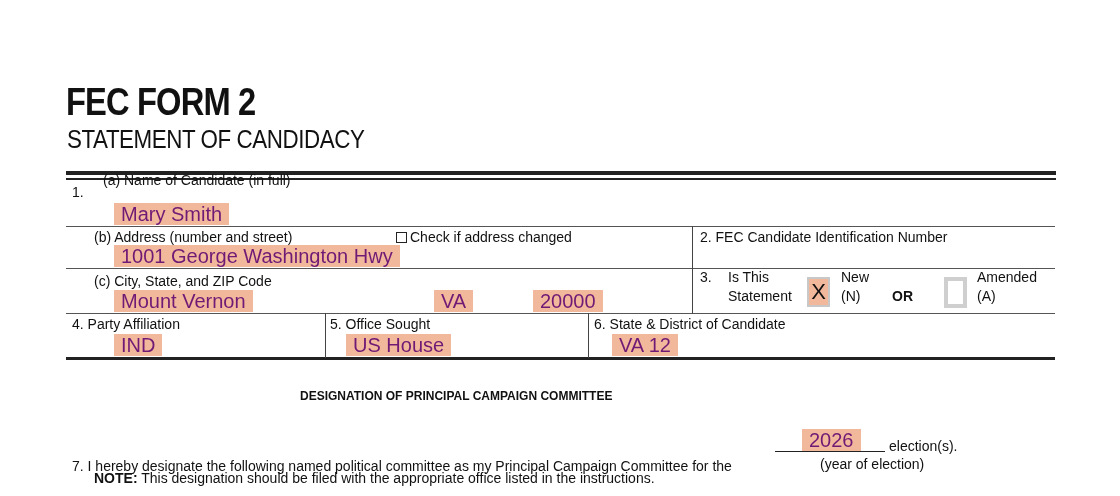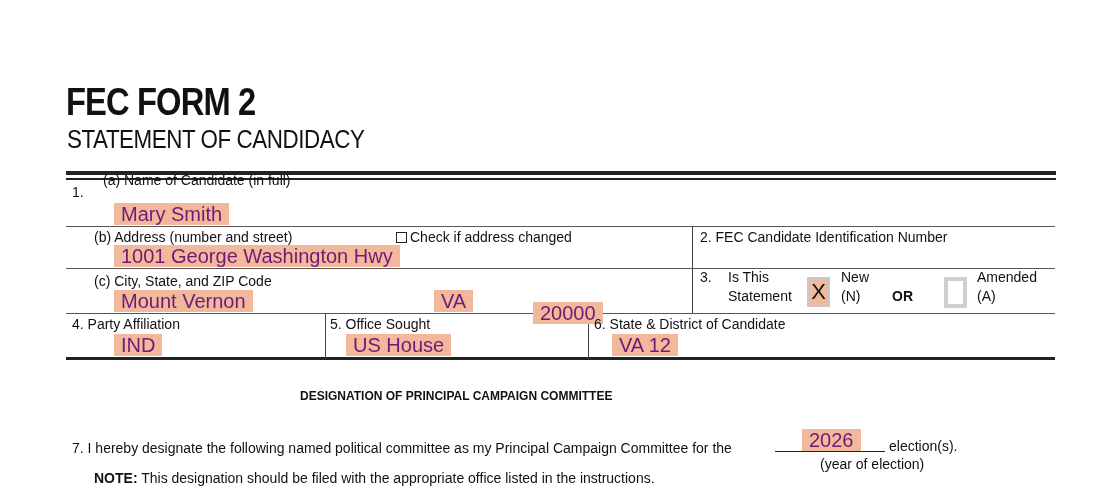--- a/index.html
+++ b/index.html
@@ -71,21 +71,21 @@
   <span class="small-check"></span><span>Check if address changed</span>
 </div>
 <div class="fill" style="left:114px; top:245px;">1001 George Washington Hwy</div>
 
 <div class="lbl" style="left:700px; top:229px;">2. FEC Candidate Identification Number</div>
 <div class="abs" style="left:700px; top:246px; width:350px; height:20px;"></div>
 
 <div class="lbl" style="left:94px; top:273px;">(c) City, State, and ZIP Code</div>
 <div class="fill" style="left:114px; top:290px;">Mount Vernon</div>
 <div class="fill" style="left:434px; top:290px;">VA</div>
-<div class="fill" style="left:533px; top:302px;">20000</div>
+<div class="fill" style="left:533px; top:290px;">20000</div>
 
 <div class="lbl" style="left:700px; top:269px;">3.</div>
 <div class="lbl" style="left:728px; top:269px;">Is This</div>
 <div class="lbl" style="left:728px; top:288px;">Statement</div>
 <div class="box-x">X</div>
 <div class="lbl" style="left:841px; top:269px;">New</div>
 <div class="lbl" style="left:841px; top:288px;">(N)</div>
 <div class="lbl" style="left:892px; top:288px; font-weight:bold;">OR</div>
 <div class="box-empty"></div>
 <div class="lbl" style="left:977px; top:269px;">Amended</div>
@@ -95,21 +95,21 @@
 <div class="fill" style="left:114px; top:334px;">IND</div>
 
 <div class="lbl" style="left:330px; top:316px;">5. Office Sought</div>
 <div class="fill" style="left:346px; top:334px;">US House</div>
 
 <div class="lbl" style="left:594px; top:316px;">6. State &amp; District of Candidate</div>
 <div class="fill" style="left:612px; top:334px;">VA 12</div>
 
 <div class="abs section-title">DESIGNATION OF PRINCIPAL CAMPAIGN COMMITTEE</div>
 
-<div class="lbl" style="left:72px; top:440px;">7.  I hereby designate the following named political committee as my Principal Campaign Committee for the</div>
+<div class="lbl" style="left:72px; top:458px;">7.  I hereby designate the following named political committee as my Principal Campaign Committee for the</div>
 <div class="underline-blank"></div>
 <div class="fill" style="left:802px; top:429px;">2026</div>
 <div class="lbl" style="left:889px; top:438px;">election(s).</div>
 <div class="lbl" style="left:820px; top:456px;">(year of election)</div>
 
 <div class="lbl" style="left:94px; top:470px;">
   <span style="font-weight:bold;">NOTE:</span>
   <span>This designation should be filed with the appropriate office listed in the instructions.</span>
 </div>
 

